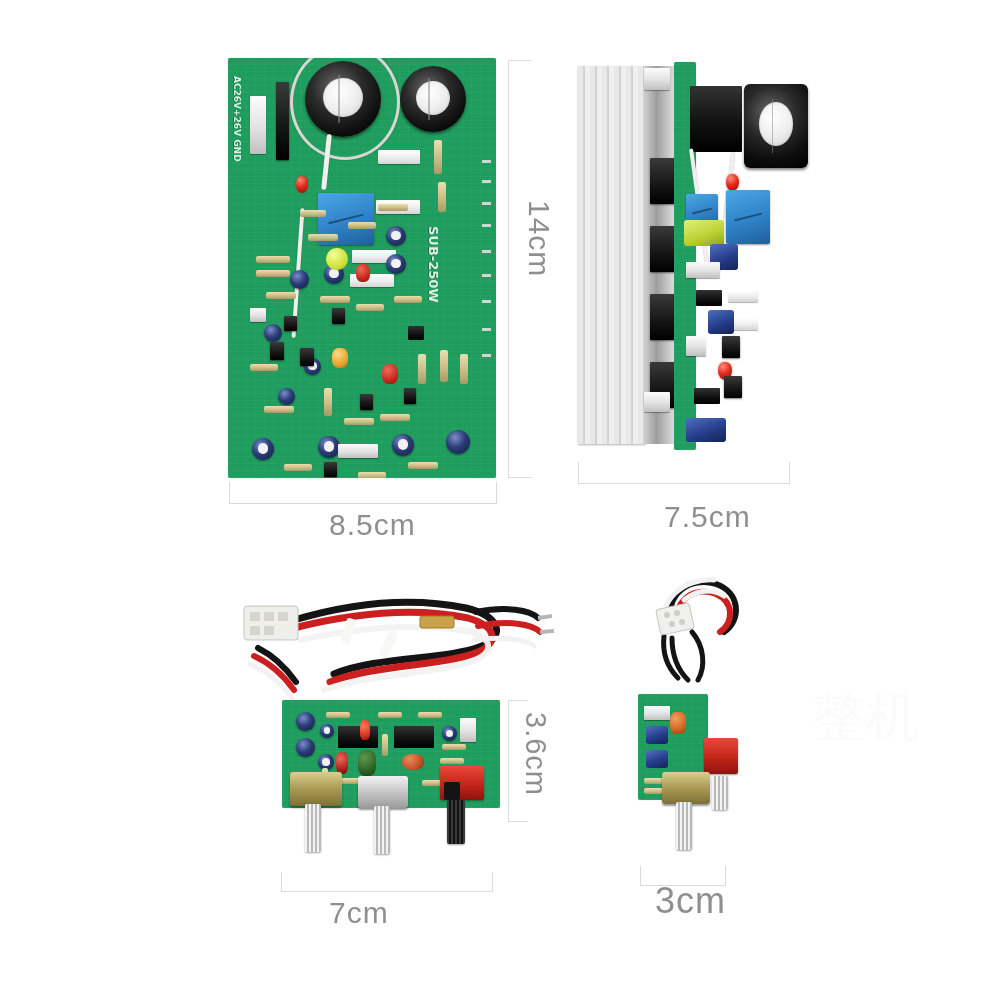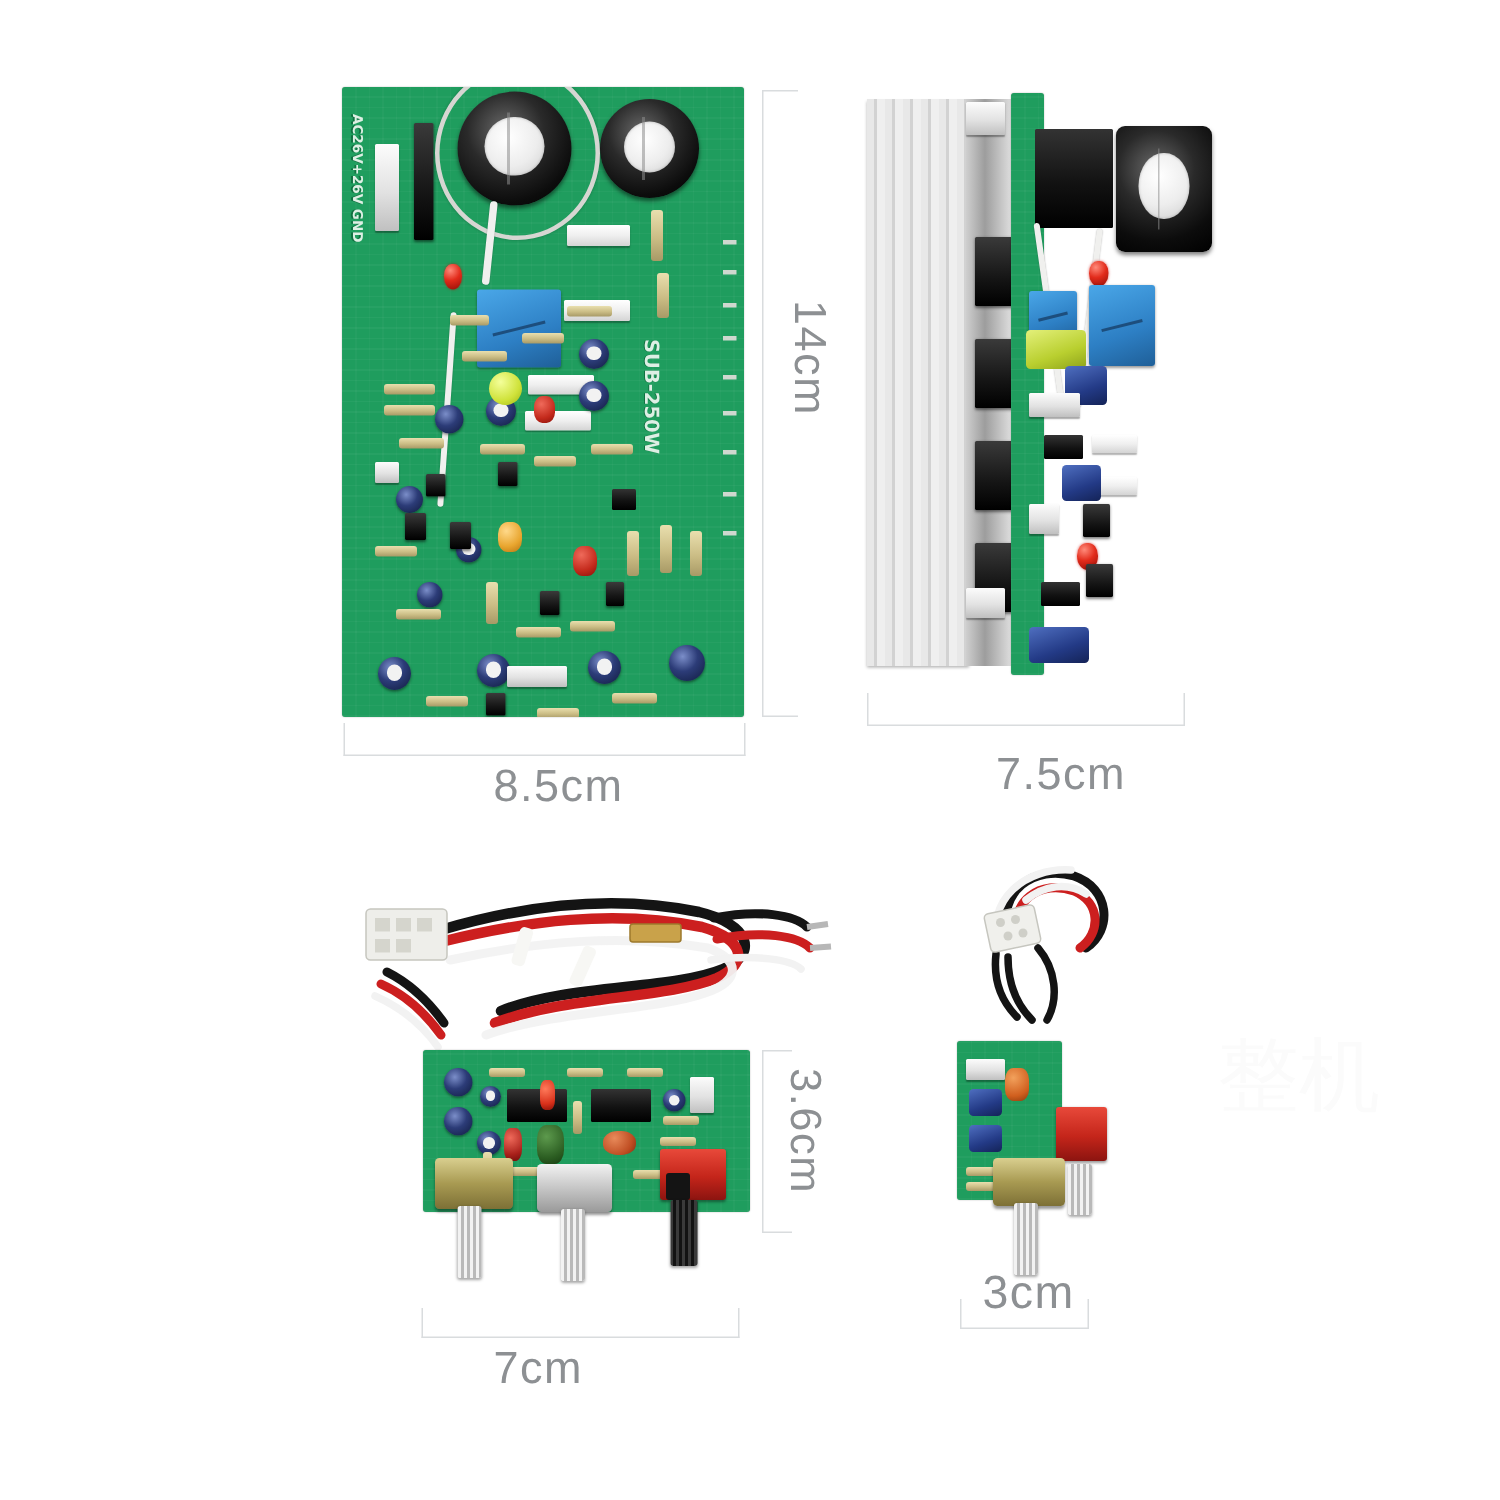--- a/index.html
+++ b/index.html
@@ -438,15 +438,15 @@
     <div class="blob" style="left:32px;top:18px;width:16px;height:22px;border-radius:35%;background:radial-gradient(circle at 35% 30%,#f2a15c,#d05f1e 65%,#8a3a0c);"></div>
     <div class="res" style="left:6px;top:84px;width:22px;height:6px;"></div>
     <div class="res" style="left:6px;top:94px;width:22px;height:6px;"></div>
   </div>
   <div class="term-red" style="left:704px;top:738px;width:34px;height:36px;"></div>
   <div class="pot" style="left:662px;top:772px;width:48px;height:32px;"></div>
   <div class="shaft" style="left:676px;top:802px;width:16px;height:48px;"></div>
   <div class="shaft" style="left:712px;top:776px;width:16px;height:34px;"></div>
 
   <div class="bracket-h" style="left:640px;top:866px;width:86px;height:20px;"></div>
-  <div class="dim" style="left:655px;top:844px;font-size:31px;">3cm</div>
+  <div class="dim" style="left:655px;top:880px;font-size:36px;">3cm</div>
 
 </div>
 
 </body></html>

